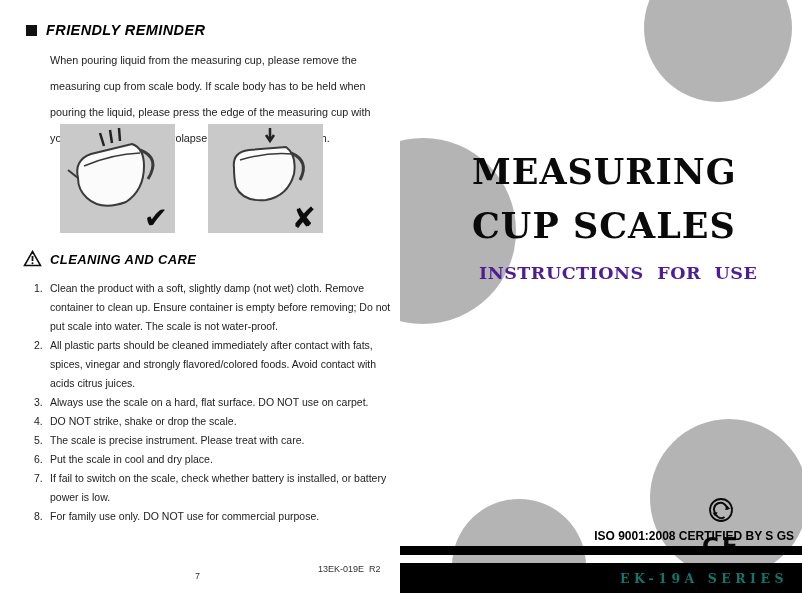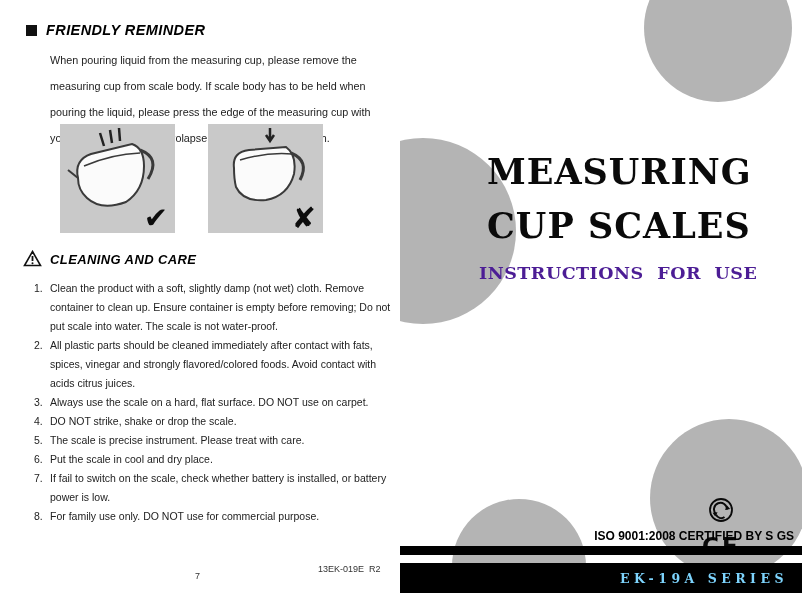--- a/index.html
+++ b/index.html
@@ -27,33 +27,33 @@
   .cc-head { position:absolute; left:23px; top:250px; display:flex; align-items:flex-end; gap:8px; }
   .cc-title { font-size:13px; font-weight:bold; font-style:italic; letter-spacing:0.4px; color:#000; }
   .cc-list { position:absolute; left:34px; top:279px; width:358px; }
   .cc-item { display:flex; font-size:10.5px; line-height:19px; color:#222; }
   .cc-item .num { flex:0 0 16px; }
   .cc-item .txt { flex:1; }
   .doc-code { position:absolute; left:318px; top:564px; font-size:9px; color:#333; white-space:pre; }
   .page-num { position:absolute; left:195px; top:571px; font-size:9px; color:#333; }
 
   
-  .main-title { position:absolute; left:487px; top:145px; z-index:2;
+  .main-title { position:absolute; left:472px; top:145px; z-index:2;
     font-family:"DejaVu Serif", serif; font-weight:bold; font-size:35px;
     letter-spacing:1px; line-height:54px; color:#0a0a0a; }
   .subtitle { position:absolute; left:479px; top:263px; z-index:2;
     font-family:"DejaVu Serif", serif; font-weight:bold; font-size:17.5px;
     letter-spacing:0.5px; word-spacing:7px; color:#4c1d95; }
   .cert-icons { position:absolute; left:702px; top:497px; z-index:3; display:flex; align-items:center; gap:10px;flex-direction:column; }
   .ce-mark { font-family:"DejaVu Sans", sans-serif; font-weight:bold; font-size:23px; letter-spacing:3px; color:#0a0a0a; }
   .iso-text { position:absolute; right:8px; top:529px; z-index:3; font-size:12px; font-weight:bold; color:#000; }
   .bar-divider { position:absolute; left:400px; top:546px; width:402px; height:9px; background:var(--bar-black, #000); z-index:3; }
   .series-bar { position:absolute; left:400px; top:563px; width:402px; height:30px; background:var(--bar-black, #000);
     z-index:3; display:flex; align-items:center; justify-content:flex-end; padding-right:14px; }
-  .series-label { color:#7dd3fc; font-family:"DejaVu Serif", serif; font-weight:bold; font-size:12.5px; letter-spacing:4.5px; white-space:nowrap; }
+  .series-label { color:#0f766e; font-family:"DejaVu Serif", serif; font-weight:bold; font-size:12.5px; letter-spacing:4.5px; white-space:nowrap; }
 </style>
 </head>
 <body>
 
 <div class="page">
 
   <div class="circle c1"></div>
   <div class="circle c2"></div>
   <div class="circle c3"></div>
   <div class="circle c4"></div>

